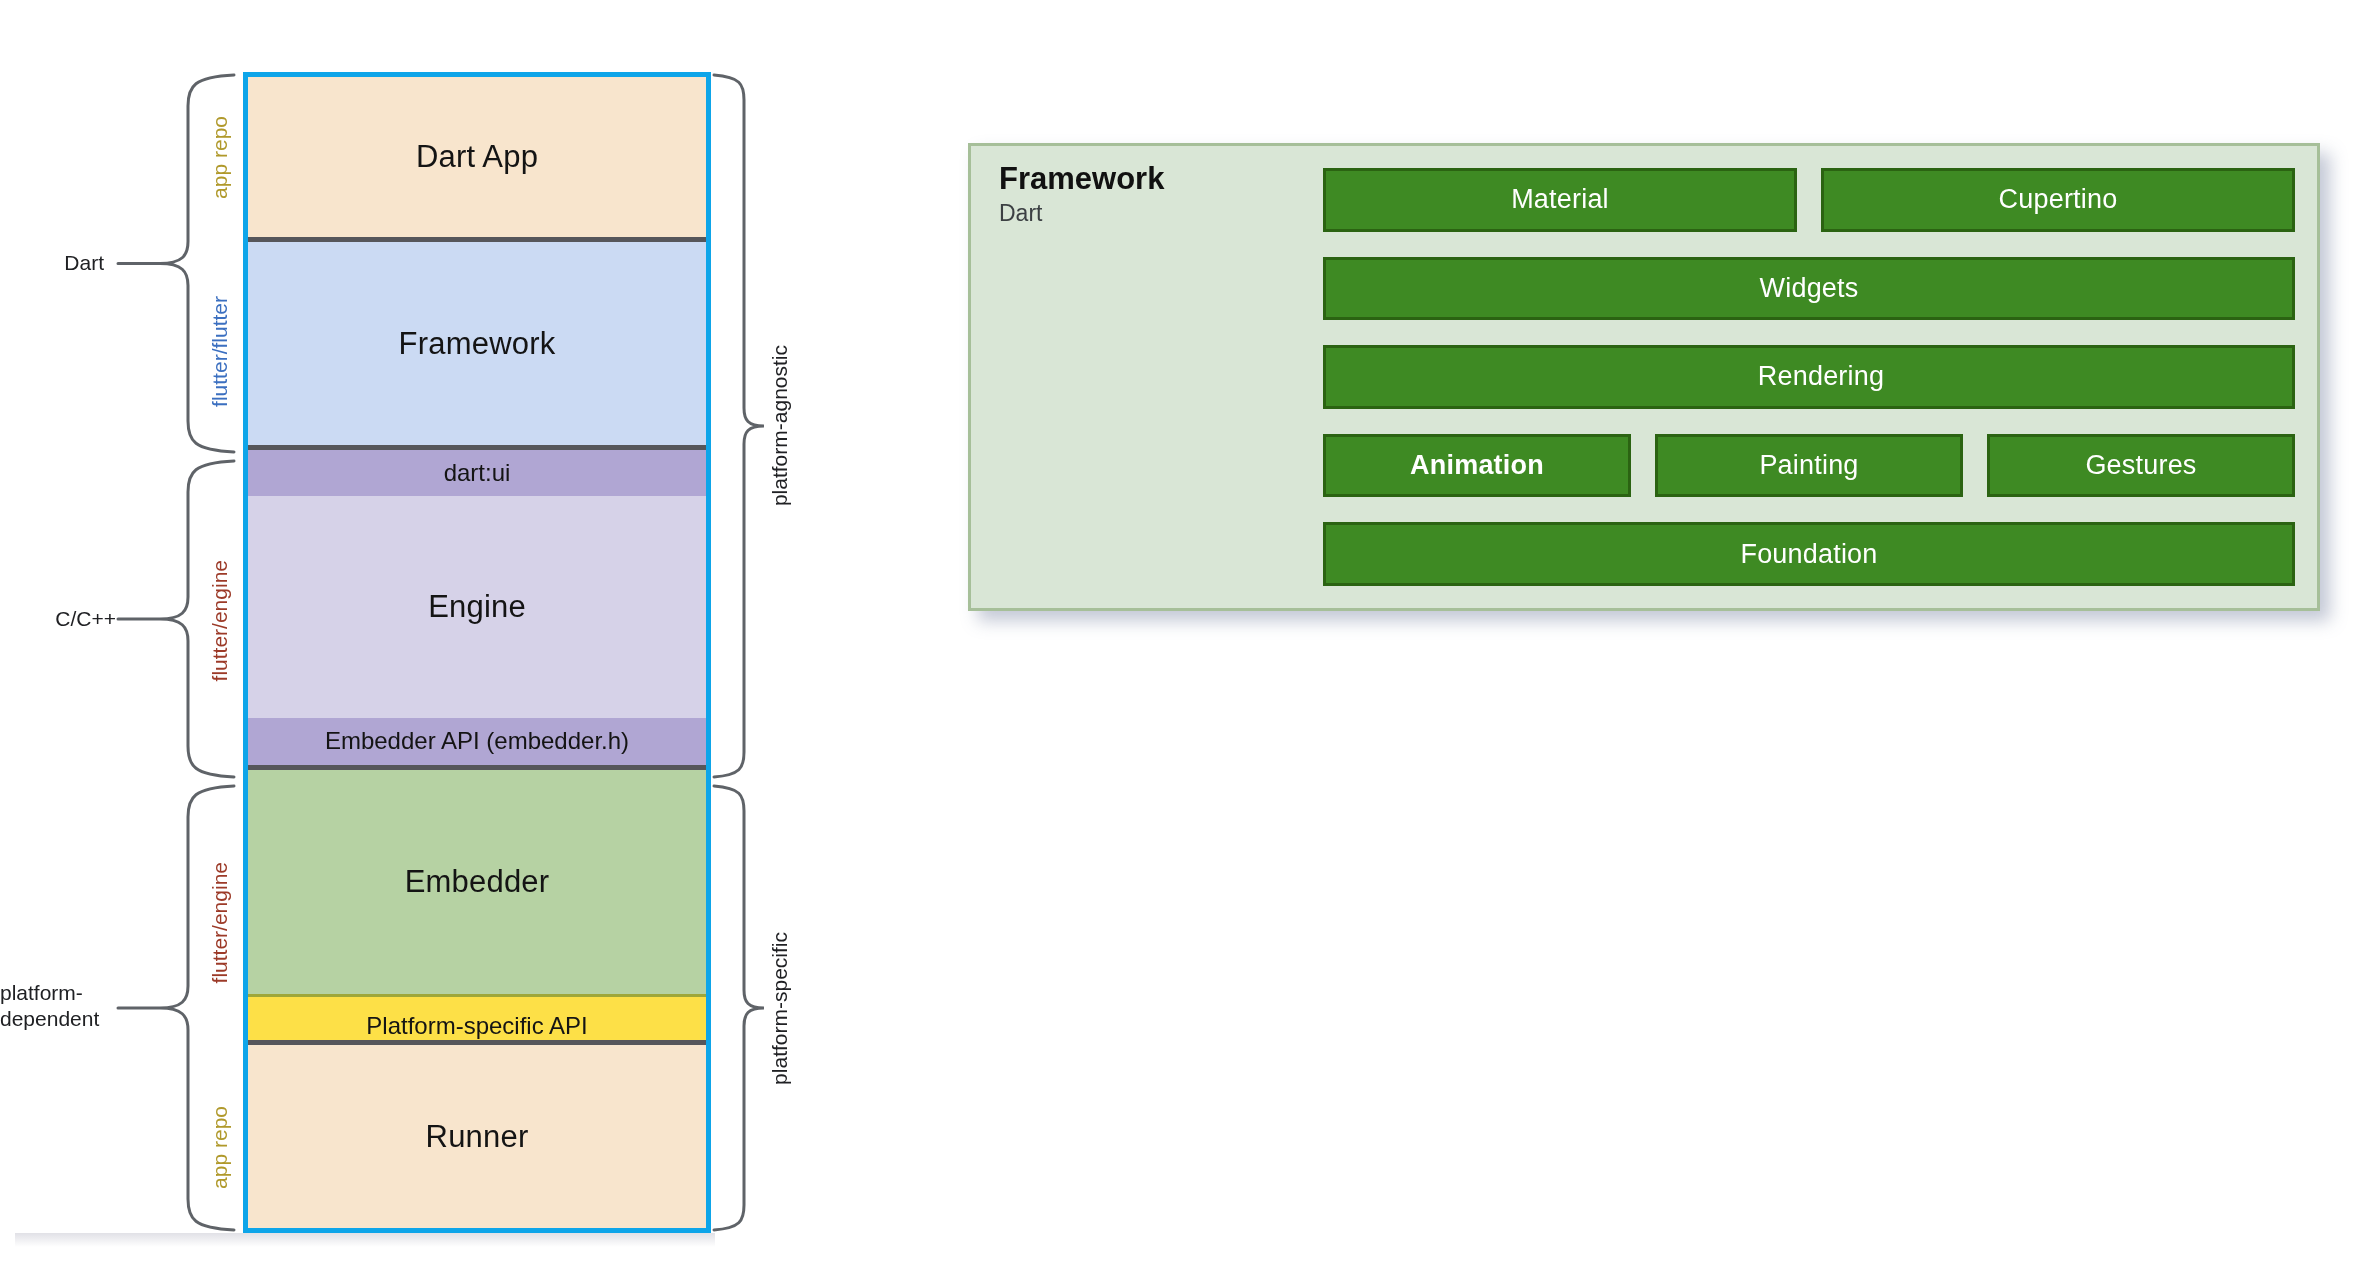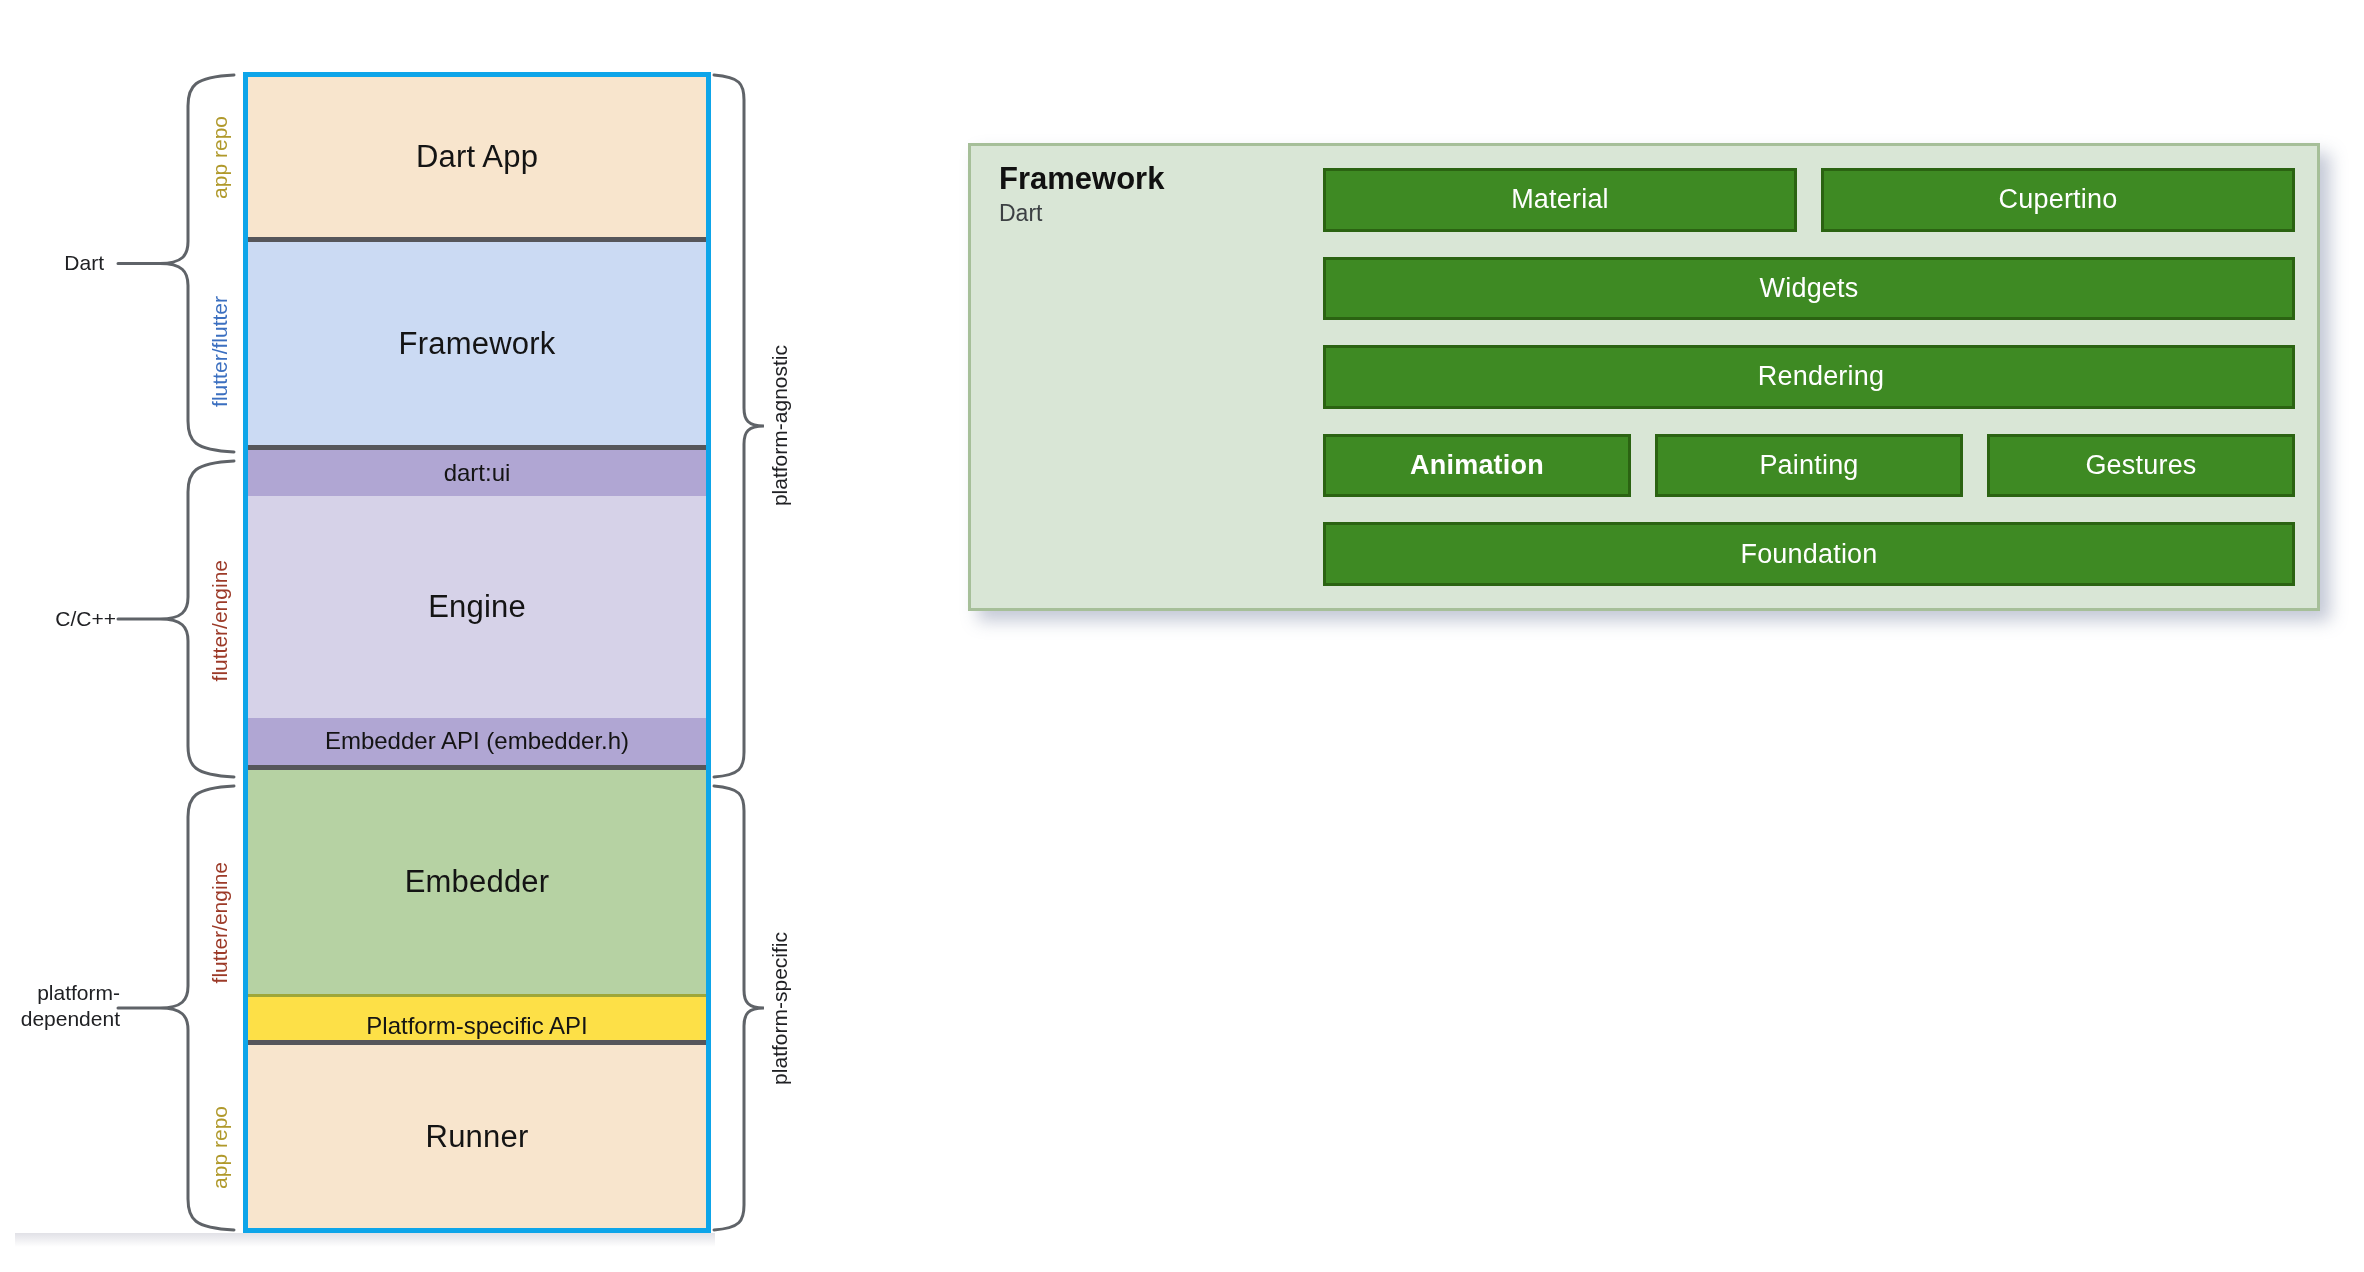--- a/index.html
+++ b/index.html
@@ -40,21 +40,21 @@
   svg.brace{position:absolute;overflow:visible;}
   .brc-left1{left:108px;top:72px;}
   .brc-left2{left:108px;top:458px;}
   .brc-left3{left:108px;top:783px;}
   .brc-right1{left:710px;top:72px;}
   .brc-right2{left:710px;top:783px;}
   .brace-label{position:absolute;font-size:21px;color:#202124;display:flex;flex-direction:column;
                justify-content:center;}
   .bl-dart{left:16px;top:249px;width:88px;height:28px;text-align:right;}
   .bl-cpp{left:28px;top:605px;width:88px;height:28px;text-align:right;}
-  .bl-pd{left:0px;top:978px;width:120px;height:56px;text-align:right;line-height:26px;}
+  .bl-pd{left:0px;top:978px;width:120px;height:56px;text-align:left;line-height:26px;}
   .r-label{position:absolute;left:758px;width:44px;display:flex;align-items:center;justify-content:center;}
   .r-label .vtext{font-size:21px;color:#202124;}
   .rlab-1{top:280px;height:292px;}
   .rlab-2{top:862px;height:292px;}
 
   
   .panel{position:absolute;left:968px;top:143px;width:1352px;height:468px;box-sizing:border-box;
          border:3px solid #a6bf99;box-shadow:10px 10px 16px rgba(125,135,165,.45);}
   .panel-title-block{position:absolute;left:28px;top:14px;}
   .panel-title{font-size:31px;font-weight:bold;color:#111;line-height:1.2;}

